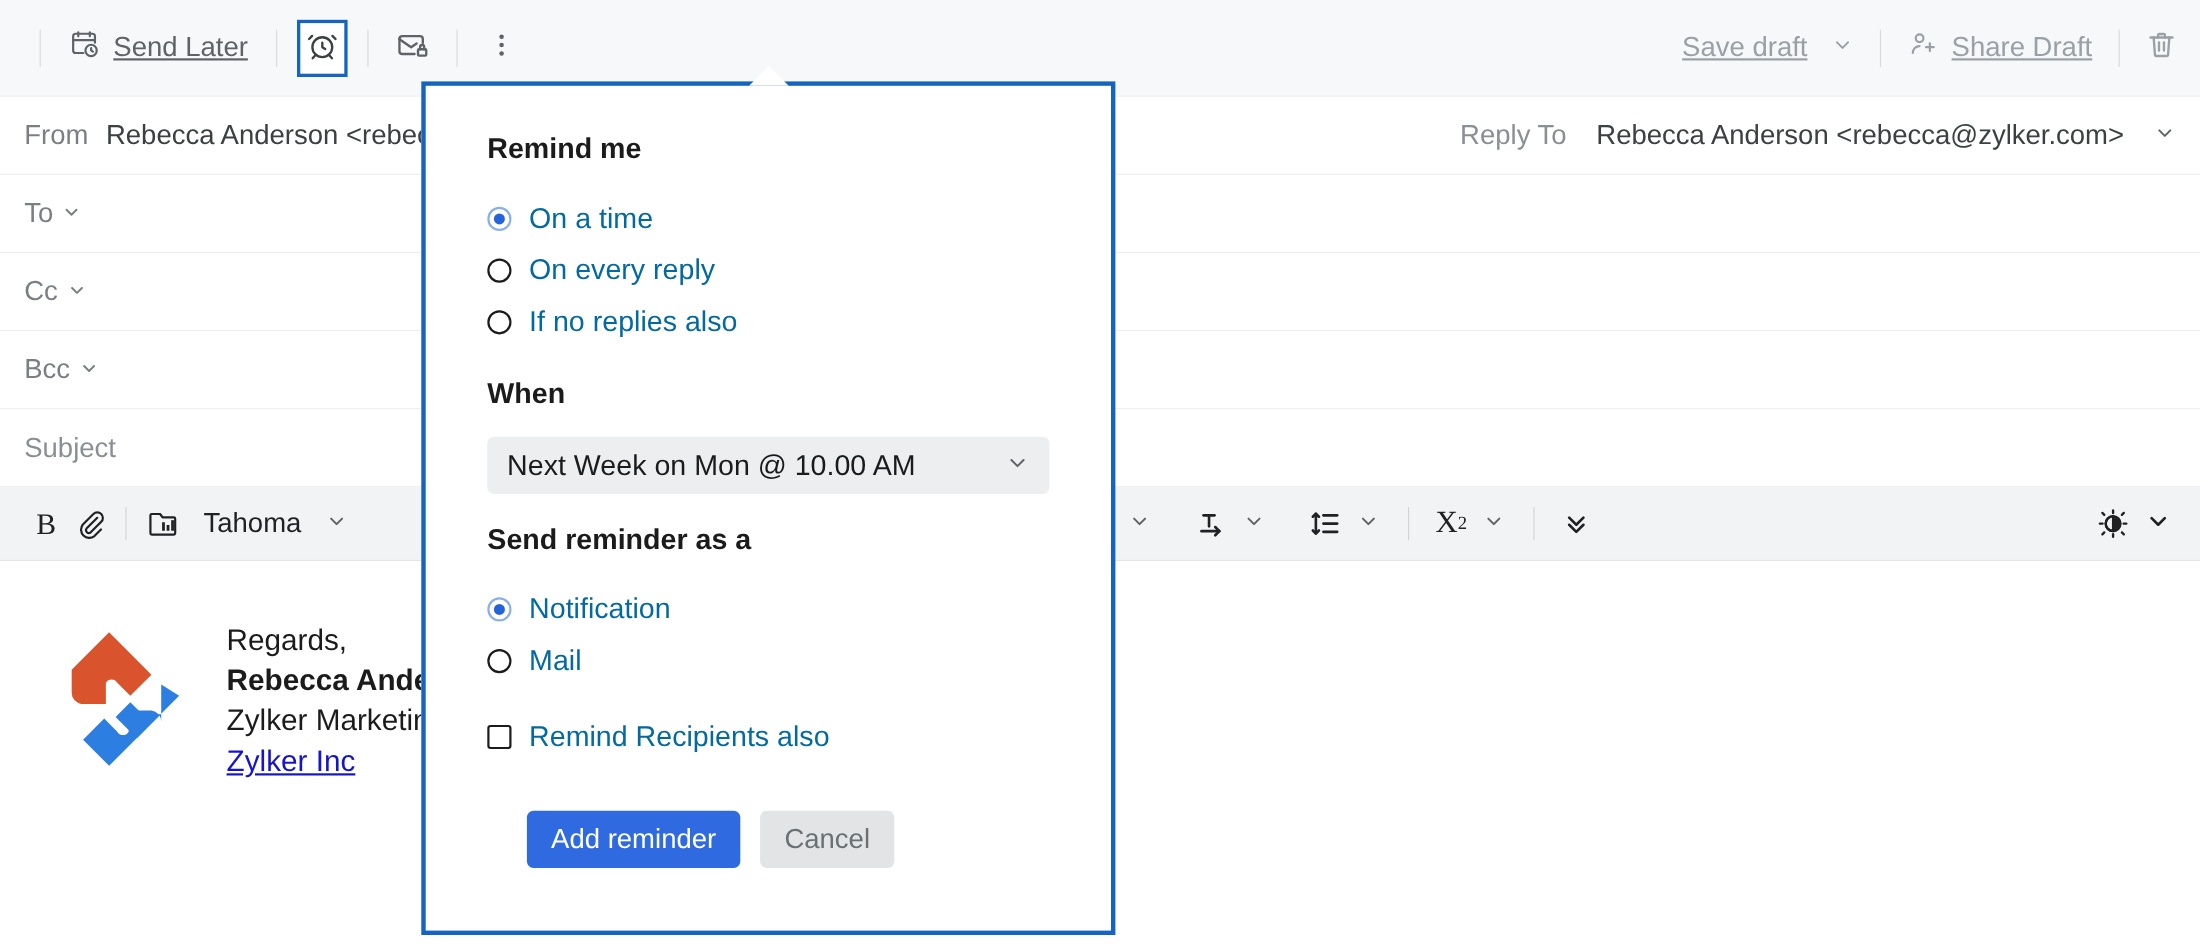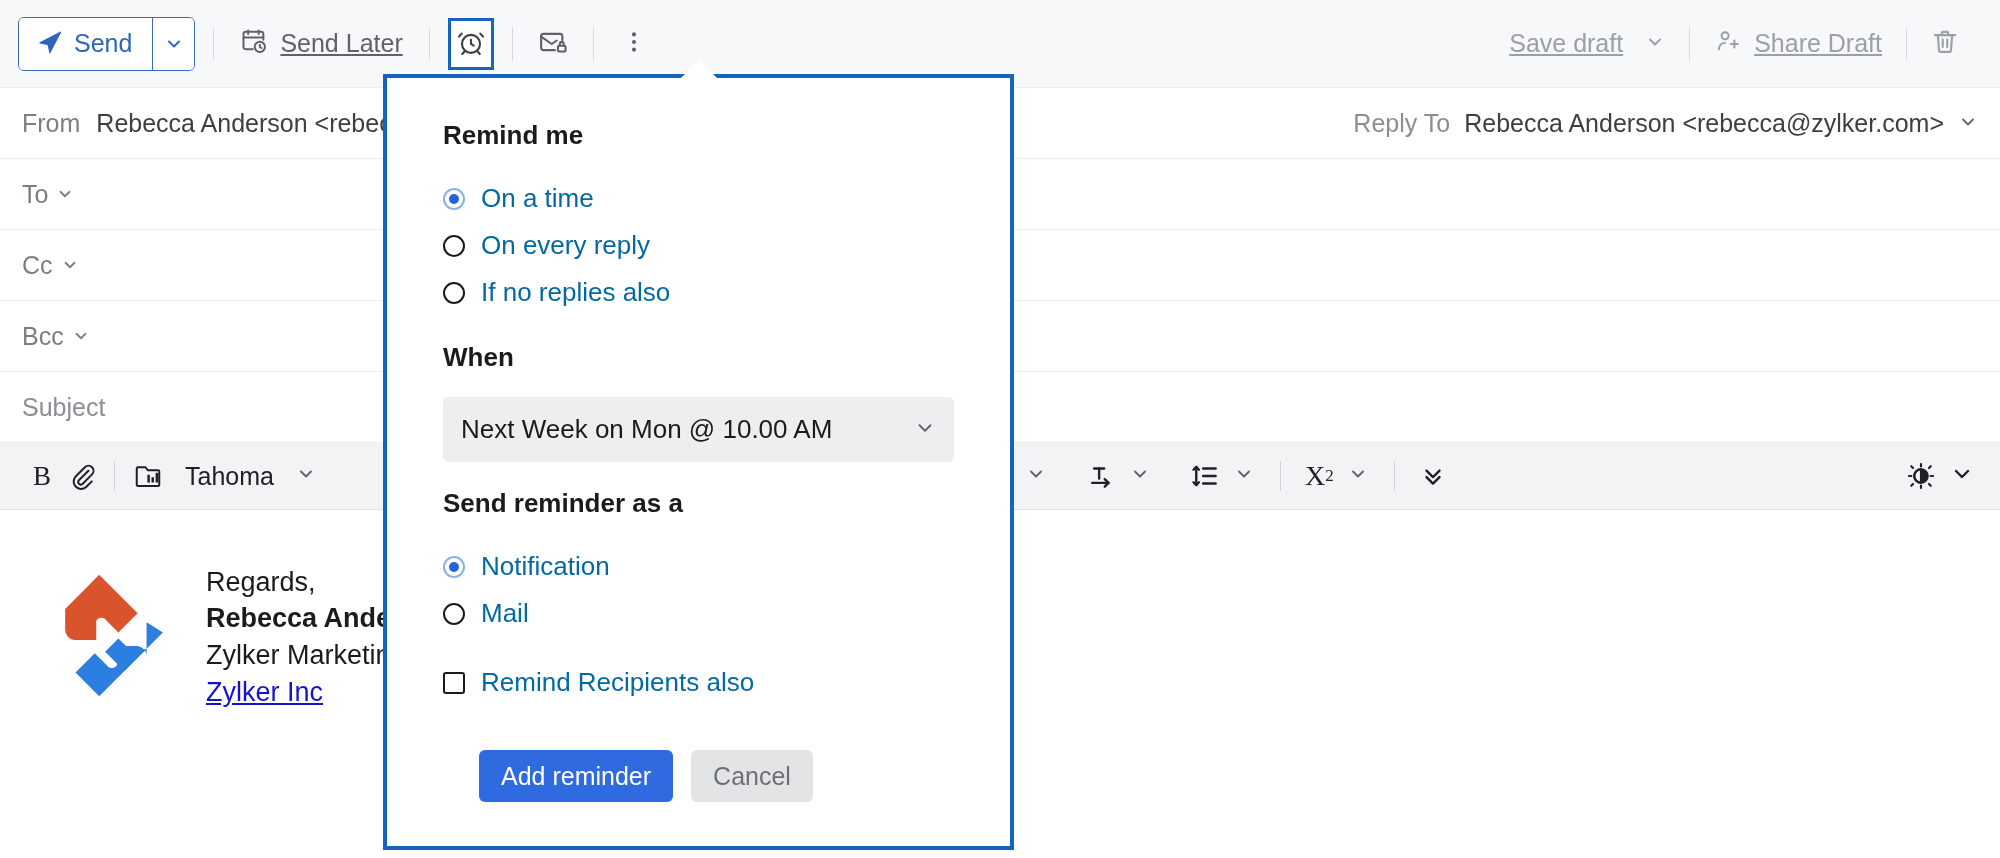--- a/index.html
+++ b/index.html
@@ -17,21 +17,21 @@
 
   
   .top-toolbar {
     position: absolute; left: 0; top: 0;
     width: 2000px; height: 88px;
     background: #f7f8f9;
     display: flex; align-items: center;
     border-bottom: 1px solid #eceef0;
   }
   .tt-left { display: flex; align-items: center; padding-left: 18px; }
-  .tt-right { display: flex; align-items: center; margin-left: auto; padding-right: 33px; }
+  .tt-right { display: flex; align-items: center; margin-left: auto; padding-right: 13px; }
 
   .send-group {
     display: flex; align-items: stretch;
     border: 1.6px solid #3a6bb5;
     border-radius: 6px;
     height: 54px;
     overflow: hidden;
     background: #ffffff;
   }
   .send-main {
@@ -100,21 +100,21 @@
   }
   .field-value {
     color: #3c4043;
     font-size: 25px;
     margin-left: 16px;
     white-space: nowrap;
   }
   .field-right {
     position: absolute; right: 22px; top: 0;
     height: 71px;
-    display: flex; align-items: center; gap: 14px;
+    display: flex; align-items: center; gap: 27px;
   }
   .field-right .rl { color: #8a8f95; font-size: 25px; }
   .field-right .rv { color: #3c4043; font-size: 25px; }
   .subject-ph { color: #8a8f95; font-size: 25px; }
 
   
   .format-bar {
     position: absolute; left: 0; top: 443px;
     width: 2000px; height: 67px;
     background: #f1f3f4;
@@ -183,21 +183,21 @@
     left: 4px; top: 4px; width: 10px; height: 10px;
     border-radius: 50%; background: #2563d9;
   }
   .cbox {
     width: 22px; height: 22px; border: 2px solid #1b1b1b;
     border-radius: 3px; flex: none; background: #fff;
   }
   .sec-gap { height: 26px; }
   .select {
     position: relative;
-    height: 65px;
+    height: 52px;
     background: #eceef0;
     border-radius: 6px;
     display: flex; align-items: center;
     padding: 0 18px;
     cursor: pointer;
   }
   .select-val { font-size: 26px; color: #1b1b1b; }
   .select-caret { margin-left: auto; color: #5f6368; }
   .btn-row { display: flex; gap: 18px; margin-top: 44px; padding-left: 36px; }
   .btn {
@@ -219,35 +219,20 @@
   }
 </style>
 </head>
 <body>
 
 <div class="app">
 
   <div class="top-toolbar">
     <div class="tt-left">
 
-      <div class="send-group">
-        <div class="send-main">
-          <span>
-            <svg width="26" height="26" viewBox="0 0 24 24" fill="#2f66bb">
-                <path d="M2.5 13.2 21.4 3.4c.5-.3 1.1.3.8.8L12.4 23c-.3.5-1 .4-1.1-.2l-1.4-6.6a.8.8 0 0 0-.6-.6l-6.6-1.4c-.6-.1-.7-.8-.2-1Z"></path>
-              </svg>
-          </span>
-          <span>Send</span>
-        </div>
-        <div class="send-caret">
-          <svg width="20" height="20" viewBox="0 0 24 24" fill="none" stroke="#2f66bb" stroke-width="2.4" stroke-linecap="round" stroke-linejoin="round">
-              <polyline points="6 9 12 15 18 9"></polyline>
-            </svg>
-        </div>
-      </div>
 
       <div class="vsep"></div>
 
       <div class="tt-btn">
         <span>
           <svg width="28" height="28" viewBox="0 0 24 24" fill="none" stroke="#5f6368" stroke-width="1.7" stroke-linecap="round" stroke-linejoin="round">
             <path d="M20 11V6a2 2 0 0 0-2-2H5a2 2 0 0 0-2 2v11a2 2 0 0 0 2 2h6"></path>
             <path d="M3 9h17"></path>
               <path d="M7 3v3"></path>
               <path d="M16 3v3"></path>

